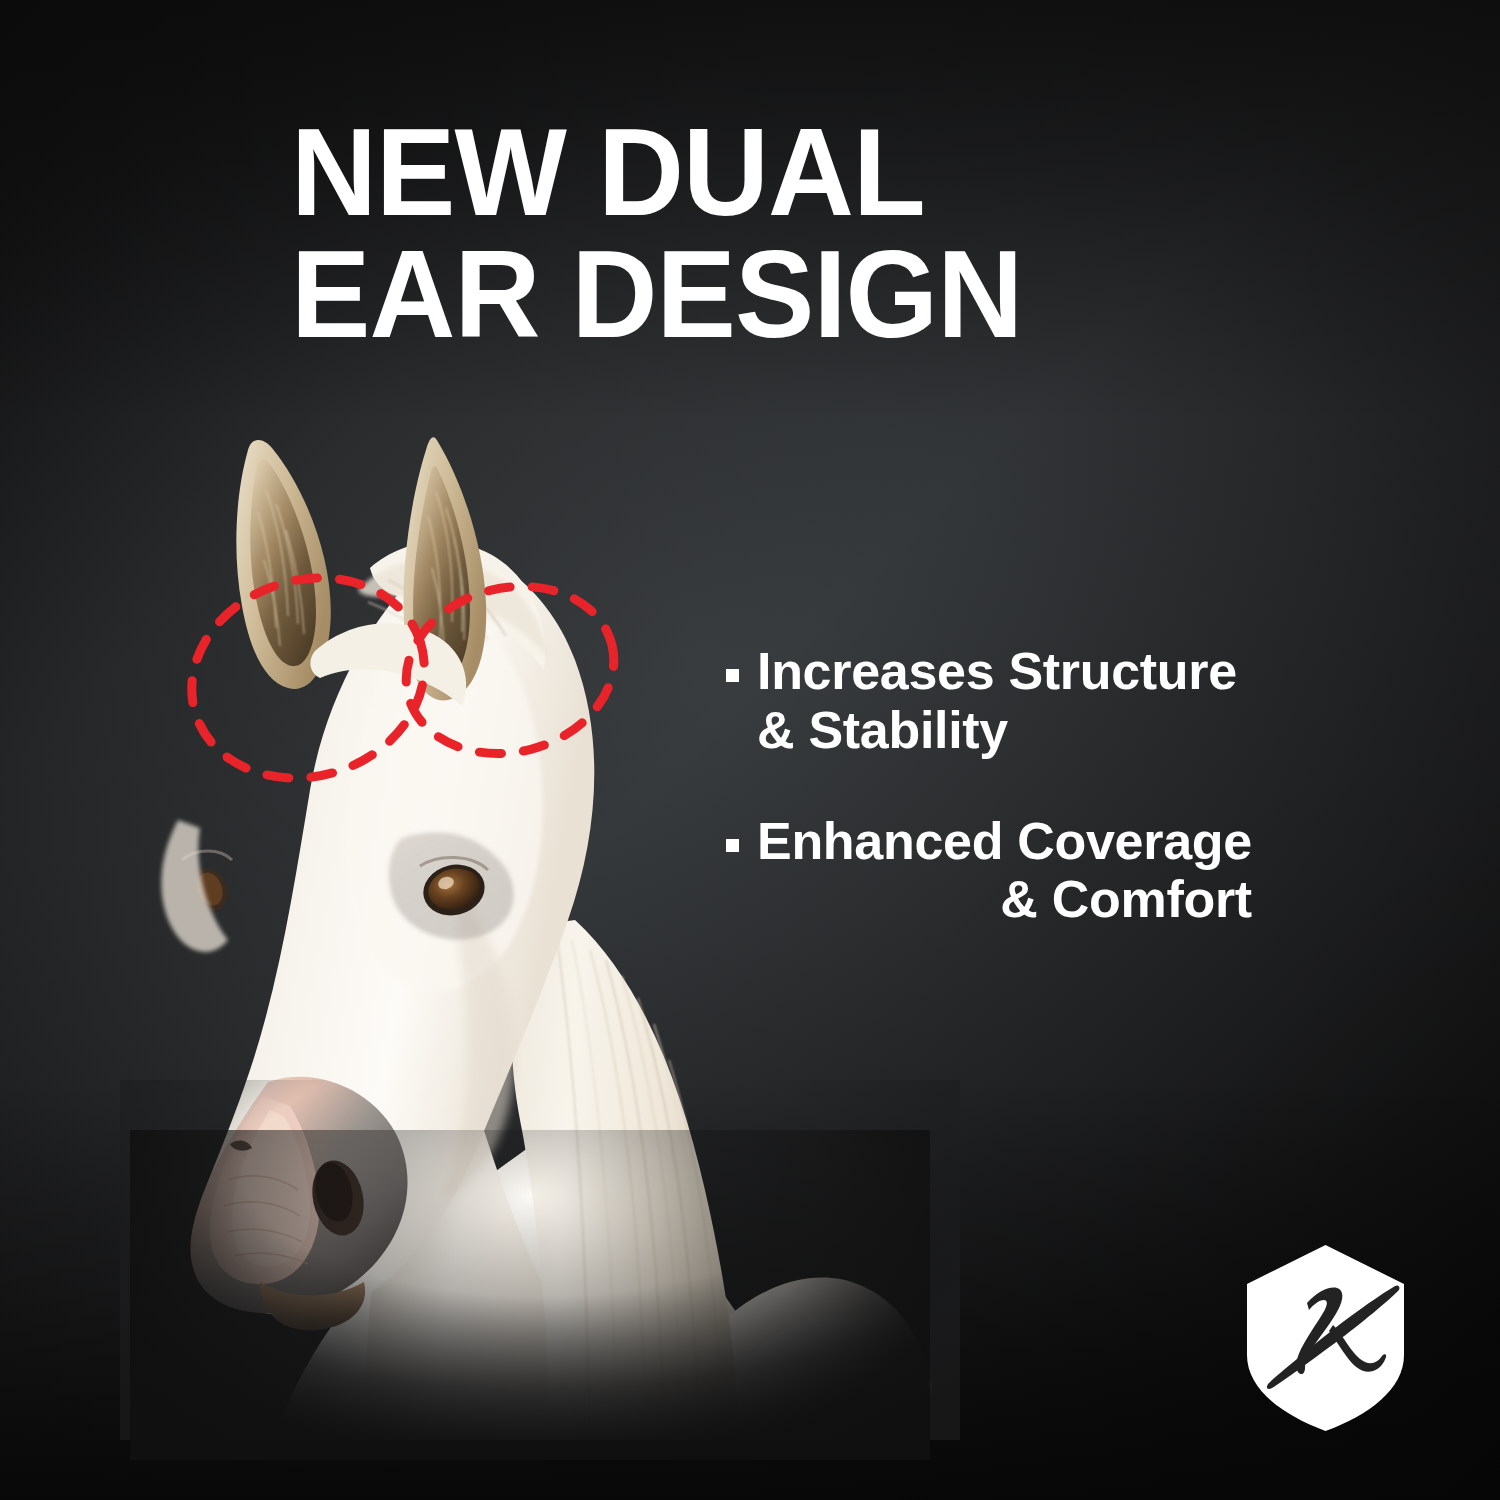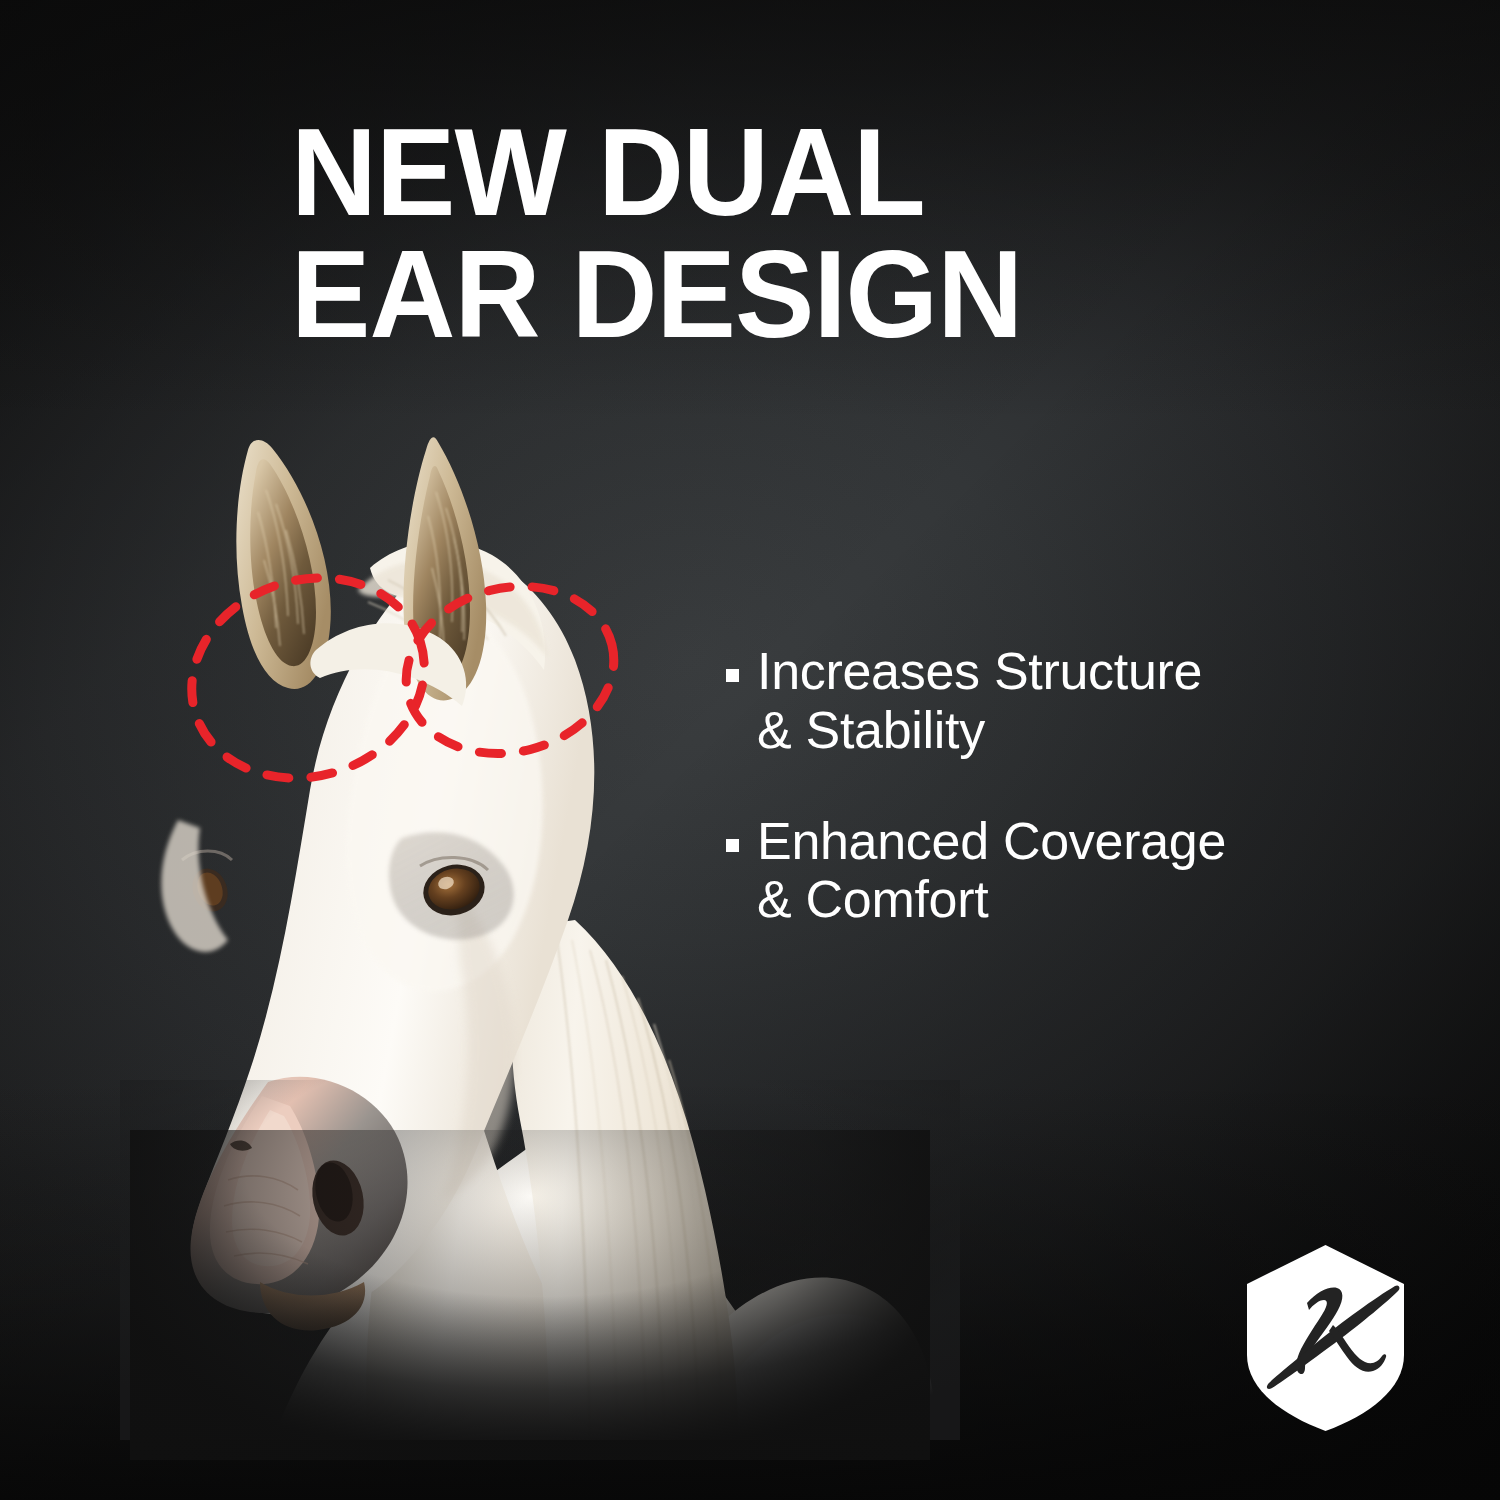--- a/index.html
+++ b/index.html
@@ -25,24 +25,24 @@
     color:#ffffff;font-weight:700;
     font-size:124px;line-height:0.98;letter-spacing:-1px;
     transform:scaleX(.96);transform-origin:left top;
     text-transform:uppercase;}
   .headline .l1{display:block;}
   .headline .l2{display:block;}
 
   
   .bullets{position:absolute;left:726px;top:642px;width:700px;}
   .bullet-row{display:flex;align-items:flex-start;margin-bottom:52px;}
-  .bullet-row:last-child{margin-bottom:16px;}
+  .bullet-row:last-child{margin-bottom:16px;text-align:right;}
   .bullet-mark{flex:0 0 auto;width:13px;height:13px;background:#ffffff;
     margin-top:27px;margin-right:18px;}
-  .bullet-text{color:#ffffff;font-size:52px;line-height:1.13;font-weight:400;
+  .bullet-text{color:#ffffff;font-size:52px;line-height:1.13;font-weight:700;
     letter-spacing:-0.3px;white-space:pre-line;}
 
   
   .horse{position:absolute;left:120px;top:420px;width:840px;height:1020px;}
   .horse svg{display:block;width:100%;height:100%;}
 
   .vignette-bottom{position:absolute;left:130px;bottom:40px;width:800px;height:330px;
     background:radial-gradient(ellipse at 50% 20%, rgba(20,20,20,0) 0%, rgba(18,18,18,.55) 52%, rgba(16,16,16,.95) 78%, rgba(16,16,16,1) 100%);
     pointer-events:none;}
 

